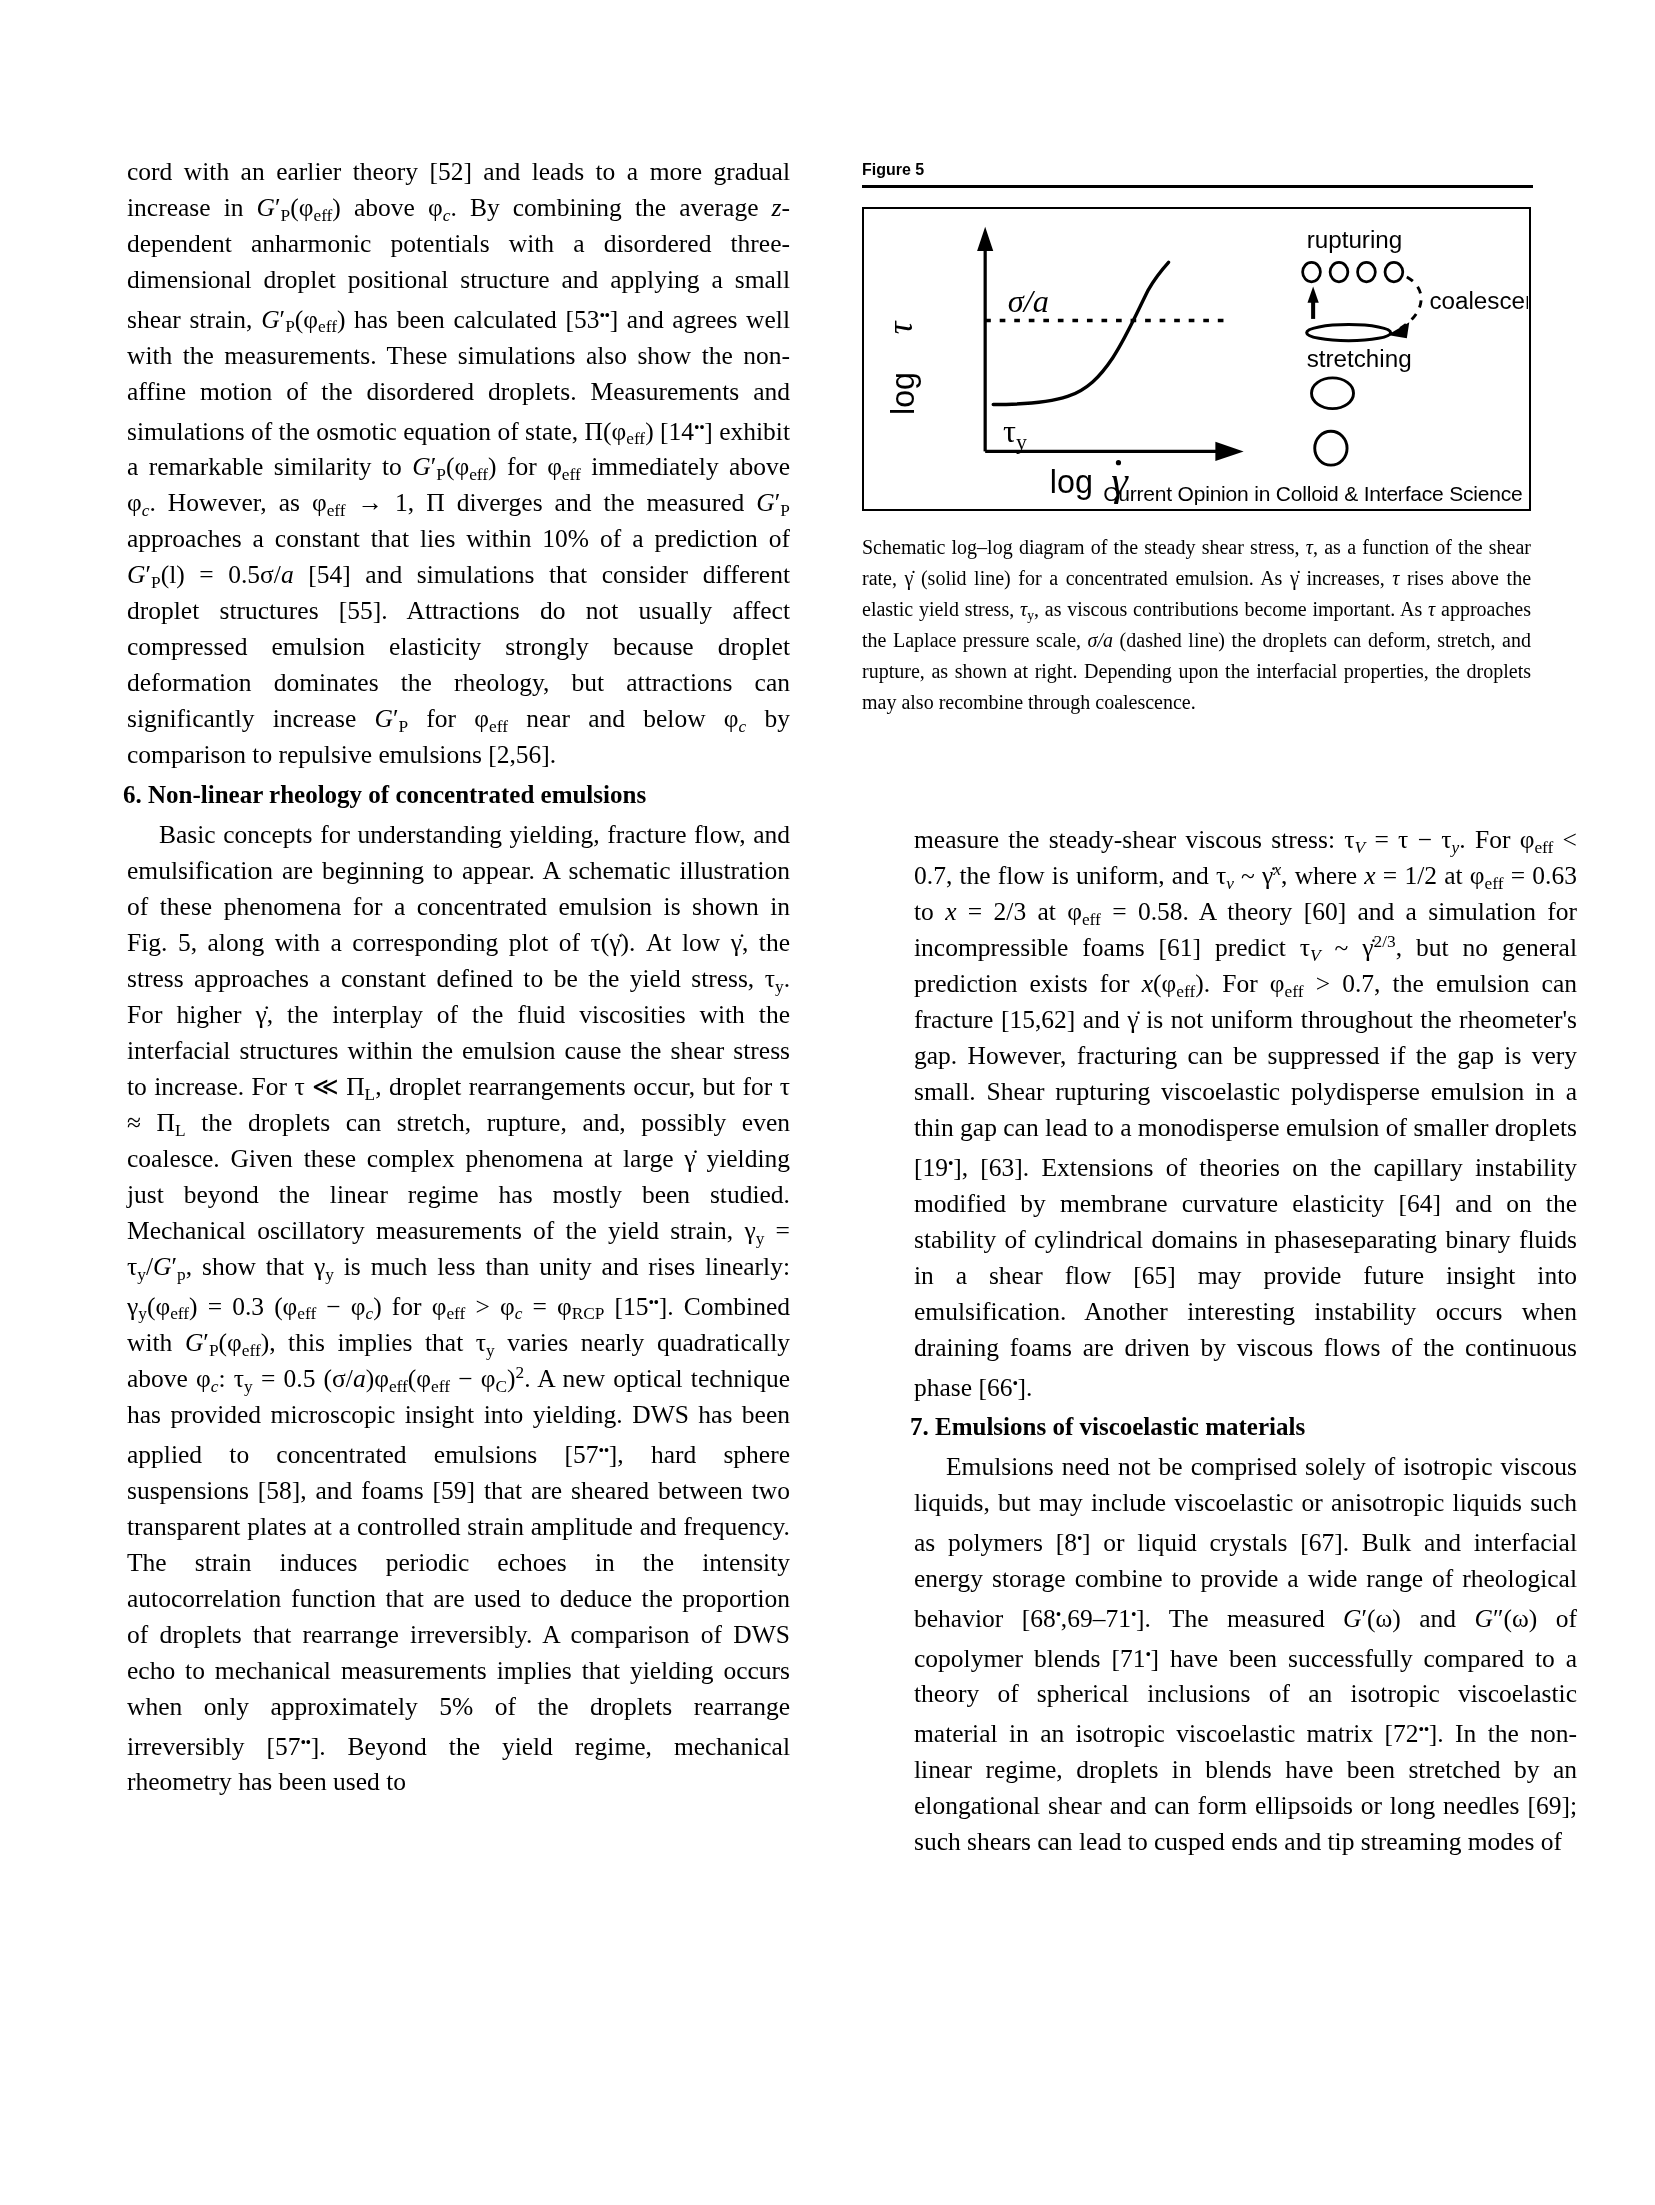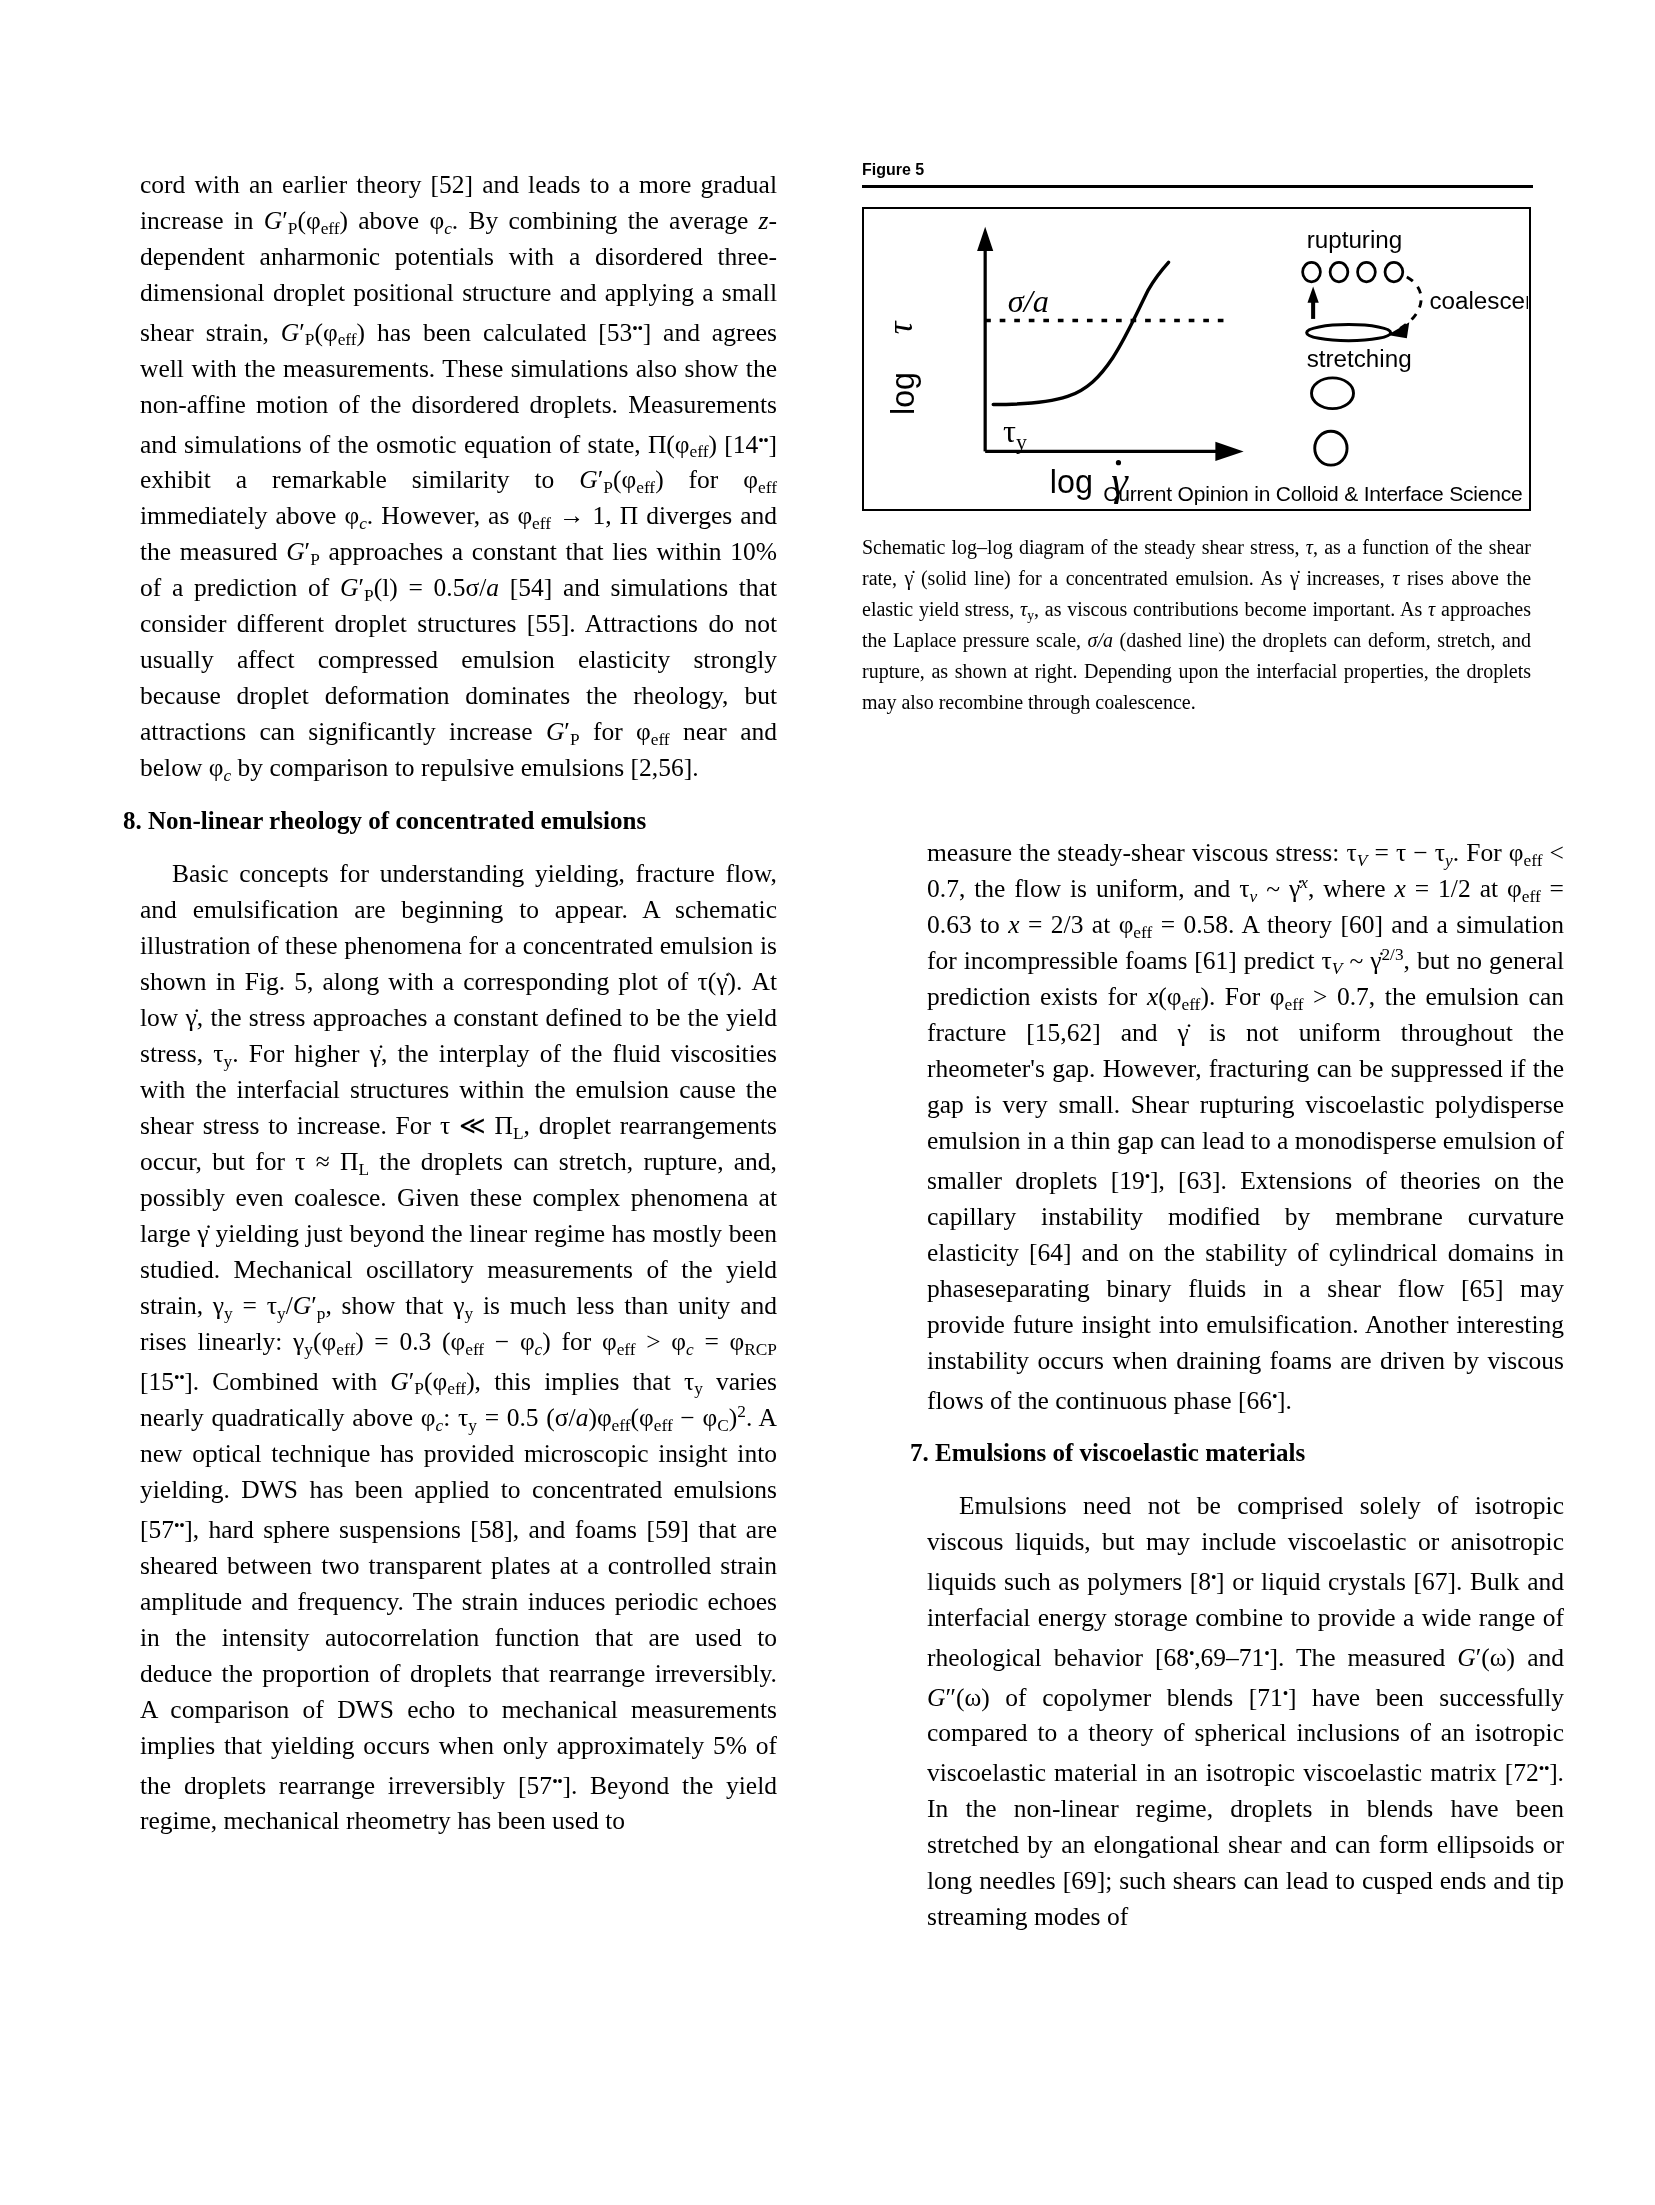--- a/index.html
+++ b/index.html
@@ -22,21 +22,21 @@
   .runhead-page{
     position:absolute;right:50px;top:0.8px;font-size:24px;
   }
 
   
   .col{position:absolute;top:150px;width:671px;}
   .col-left{left:123px;}
   .col-right{left:910px;}
 
   p.body{
-    margin:17px;
+    margin:4px;
     font-size:25.5px;line-height:36px;
     text-align:justify;text-justify:inter-word;
     hyphens:none;
     text-indent:0;
   }
   p.body.indent{text-indent:32px;}
 
   h2.section{
     margin:0;
     font-size:25px;line-height:36px;font-weight:bold;
@@ -78,21 +78,21 @@
 </head>
 <body>
 
 <div class="page">
 
 
   <div class="col col-left">
 
     <p class="body">cord with an earlier theory [52] and leads to a more gradual increase in <span class="it">G</span>′<sub>P</sub>(φ<sub>eff</sub>) above φ<sub class="it">c</sub>. By combining the average <span class="it">z</span>-dependent anharmonic potentials with a disordered three-dimensional droplet positional structure and applying a small shear strain, <span class="it">G</span>′<sub>P</sub>(φ<sub>eff</sub>) has been calculated [53<span class="bul">••</span>] and agrees well with the measurements. These simulations also show the non-affine motion of the disordered droplets. Measurements and simulations of the osmotic equation of state, Π(φ<sub>eff</sub>) [14<span class="bul">••</span>] exhibit a remarkable similarity to <span class="it">G</span>′<sub>P</sub>(φ<sub>eff</sub>) for φ<sub>eff</sub> immediately above φ<sub class="it">c</sub>. However, as φ<sub>eff</sub> → 1, Π diverges and the measured <span class="it">G</span>′<sub>P</sub> approaches a constant that lies within 10% of a prediction of <span class="it">G</span>′<sub>P</sub>(l) = 0.5σ/<span class="it">a</span> [54] and simulations that consider different droplet structures [55]. Attractions do not usually affect compressed emulsion elasticity strongly because droplet deformation dominates the rheology, but attractions can significantly increase <span class="it">G</span>′<sub>P</sub> for φ<sub>eff</sub> near and below φ<sub class="it">c</sub> by comparison to repulsive emulsions [2,56].</p>
 
-    <h2 class="section sec-space-before">8. Non-linear rheology of concentrated emulsions</h2>
+    <h2 class="section sec-space-before">6. Non-linear rheology of concentrated emulsions</h2>
 
     <p class="body indent sec-space-after">Basic concepts for understanding yielding, fracture flow, and emulsification are beginning to appear. A schematic illustration of these phenomena for a concentrated emulsion is shown in Fig. 5, along with a corresponding plot of τ(γ̇). At low γ̇, the stress approaches a constant defined to be the yield stress, τ<sub>y</sub>. For higher γ̇, the interplay of the fluid viscosities with the interfacial structures within the emulsion cause the shear stress to increase. For τ ≪ Π<sub>L</sub>, droplet rearrangements occur, but for τ ≈ Π<sub>L</sub> the droplets can stretch, rupture, and, possibly even coalesce. Given these complex phenomena at large γ̇ yielding just beyond the linear regime has mostly been studied. Mechanical oscillatory measurements of the yield strain, γ<sub>y</sub> = τ<sub>y</sub>/<span class="it">G</span>′<sub>p</sub>, show that γ<sub>y</sub> is much less than unity and rises linearly: γ<sub>y</sub>(φ<sub>eff</sub>) = 0.3 (φ<sub>eff</sub> − φ<sub class="it">c</sub>) for φ<sub>eff</sub> &gt; φ<sub class="it">c</sub> = φ<sub>RCP</sub> [15<span class="bul">••</span>]. Combined with <span class="it">G</span>′<sub>P</sub>(φ<sub>eff</sub>), this implies that τ<sub>y</sub> varies nearly quadratically above φ<sub class="it">c</sub>: τ<sub>y</sub> = 0.5 (σ/<span class="it">a</span>)φ<sub>eff</sub>(φ<sub>eff</sub> − φ<sub>C</sub>)<sup>2</sup>. A new optical technique has provided microscopic insight into yielding. DWS has been applied to concentrated emulsions [57<span class="bul">••</span>], hard sphere suspensions [58], and foams [59] that are sheared between two transparent plates at a controlled strain amplitude and frequency. The strain induces periodic echoes in the intensity autocorrelation function that are used to deduce the proportion of droplets that rearrange irreversibly. A comparison of DWS echo to mechanical measurements implies that yielding occurs when only approximately 5% of the droplets rearrange irreversibly [57<span class="bul">••</span>]. Beyond the yield regime, mechanical rheometry has been used to</p>
   </div>
 
   <div class="figure-block">
     <div class="fig-label">Figure 5</div>
     <div class="fig-rule"></div>
 
     <div class="fig-frame">
       <svg class="fig-svg" width="664" height="299" viewBox="0 0 822 370">

